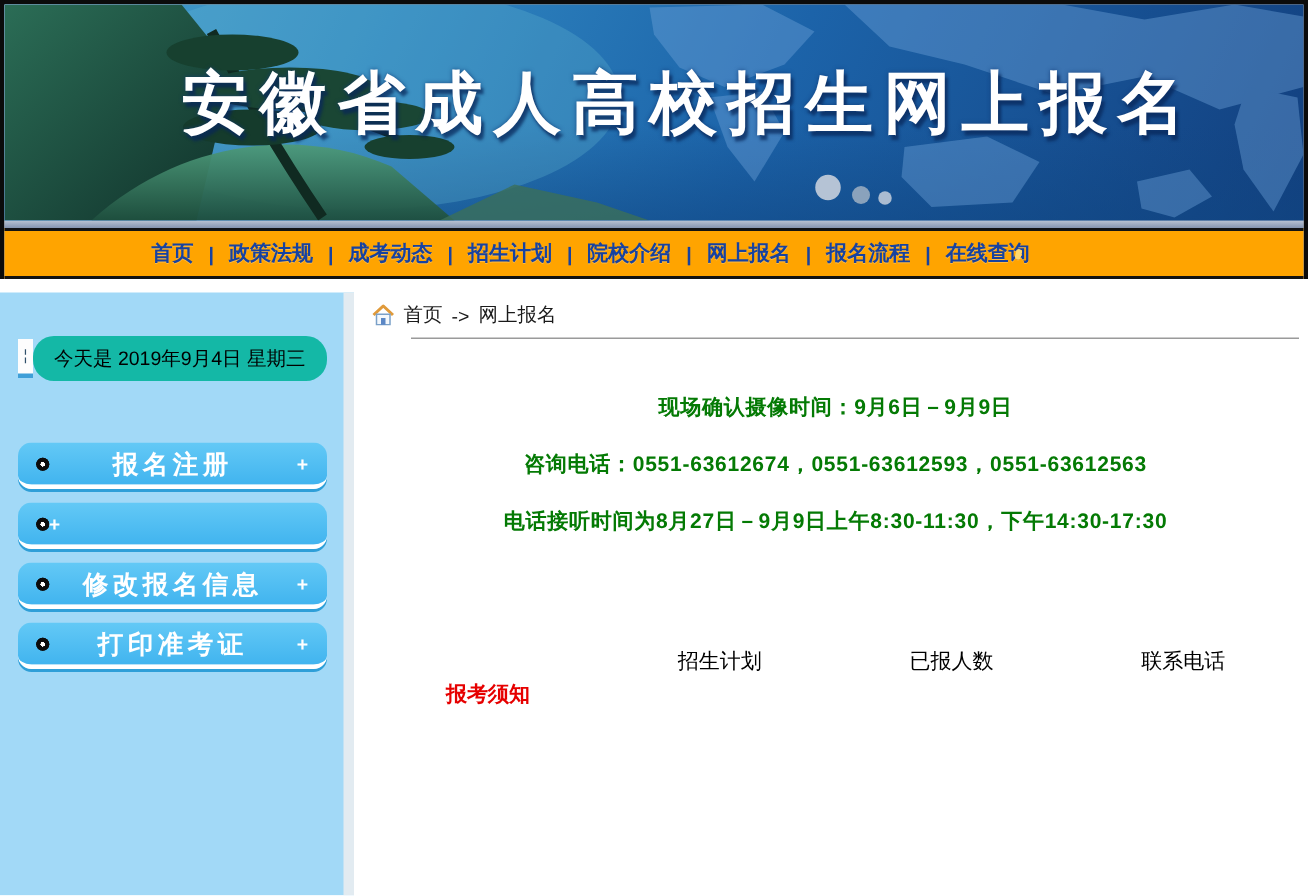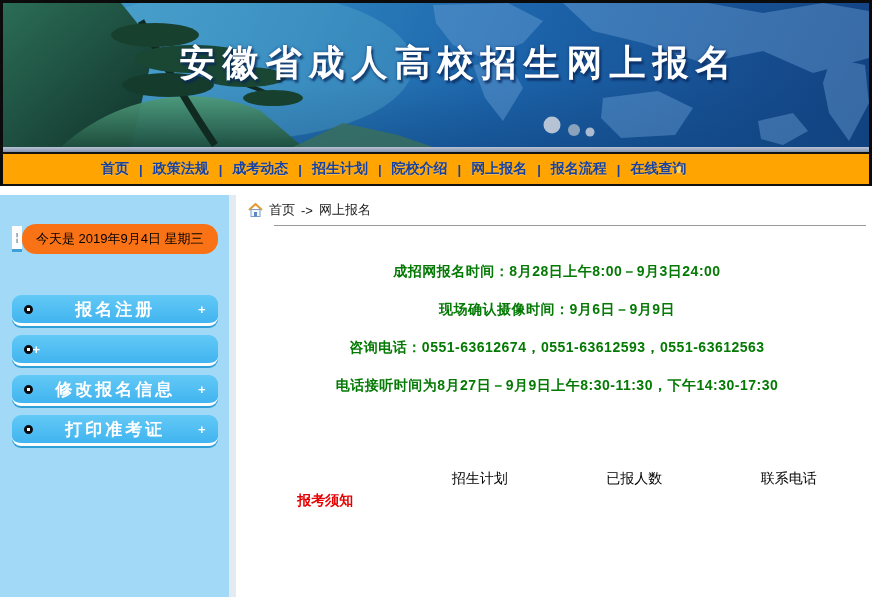--- a/index.html
+++ b/index.html
@@ -10,41 +10,41 @@
   
   .top-frame { position:absolute; top:0; left:0; width:872px; border:3px solid #0b0b0b; border-bottom:0; }
 
   .banner { position:relative; height:144px; overflow:hidden;
     background:
       linear-gradient(180deg, rgba(10,45,95,0) 55%, rgba(16,70,130,.55) 100%),
       linear-gradient(115deg, #4aa2cd 0%, #2f86c0 28%, #1c63a9 58%, #123f7e 100%);
   }
   .banner-art { position:absolute; inset:0; }
   .banner-title { position:absolute; left:0; right:0; top:36px; margin:0; padding-left:46px;
-    text-align:center; color:#ffffff; font-size:36px; font-weight:bold; letter-spacing:7px;
+    text-align:center; color:#ffffff; font-size:45px; font-weight:bold; letter-spacing:7px;
     text-shadow: 2px 3px 2px rgba(8,38,88,.70), 0 0 3px rgba(18,58,118,.8); white-space:nowrap; }
   .banner-strip { height:5px; background:linear-gradient(180deg,#b9c3d3,#8494b0); }
 
   .navbar { position:relative; height:34px; background:#ffa400;
     border-top:2px solid #121212; border-bottom:2px solid #121212;
     display:flex; align-items:center; padding-left:88px; }
   .nav-item { color:#1742a0; font-weight:bold; font-size:14px; padding:0 10px; cursor:pointer;
     text-shadow:0 1px 0 rgba(255,255,255,.25); white-space:nowrap; }
   .nav-sep { color:#1742a0; font-weight:bold; font-size:13px; }
   .artifact-dot { position:absolute; left:674px; top:12px; width:4px; height:7px;
     background:#ffd86e; border-radius:2px; transform:rotate(14deg); }
 
   
   .content { position:absolute; top:195px; left:0; right:0; bottom:0; display:flex; }
 
   .sidebar { width:236px; background:#a2d9f7; border-right:7px solid #e2ebf1; }
   .date-row { display:flex; align-items:center; margin:29px 0 0 12px; }
   .marquee-icon { width:10px; height:26px; background:#fdfdfd; border-bottom:3px solid #3f9fd8;
     display:flex; align-items:center; justify-content:center; color:#30506a; font-size:10px; }
-  .date-pill { background:#f97316; border-radius:14px; padding:6px 14px; font-size:13px; color:#000;
+  .date-pill { background:#14b8a6; border-radius:14px; padding:6px 14px; font-size:13px; color:#000;
     white-space:nowrap; }
 
   .menu { margin-top:41px; }
   .menu-btn { width:206px; height:31px; margin:0 auto 9px; border-radius:9px; cursor:pointer;
     background:linear-gradient(180deg,#63c9f6 0%, #41b4ef 100%);
     border-bottom:3px solid #ffffff; box-shadow:0 2px 0 #2f9fd8;
     display:flex; align-items:center; padding:0 12px; }
   .bullet-icon { width:9px; height:9px; border-radius:50%;
     background:radial-gradient(circle at 50% 50%, #ffffff 0 1.5px, #0c0c0c 1.6px 4.5px, transparent 4.6px); }
   .menu-label { flex:1; text-align:center; color:#ffffff; font-weight:bold; font-size:17px;
@@ -175,21 +175,20 @@
           <rect x="3" y="6.5" width="9" height="7" fill="#f4f8fc" stroke="#7aa0c8" stroke-width="1"></rect>
           <rect x="6" y="9" width="3" height="4.5" fill="#5b87c5"></rect>
         </svg>
         <span>首页</span>
         <span>-&gt;</span>
         <span>网上报名</span>
       </div>
       <hr class="bc-line">
 
       <div class="announce">
-        <p>成招网报名时间：8月28日上午8:00－9月3日24:00</p>
         <p>现场确认摄像时间：9月6日－9月9日</p>
         <p>咨询电话：0551-63612674，0551-63612593，0551-63612563</p>
         <p>电话接听时间为8月27日－9月9日上午8:30-11:30，下午14:30-17:30</p>
       </div>
 
       <div class="tabs">
         <span class="tab active">报考须知</span>
         <span class="tab">招生计划</span>
         <span class="tab">已报人数</span>
         <span class="tab">联系电话</span>

